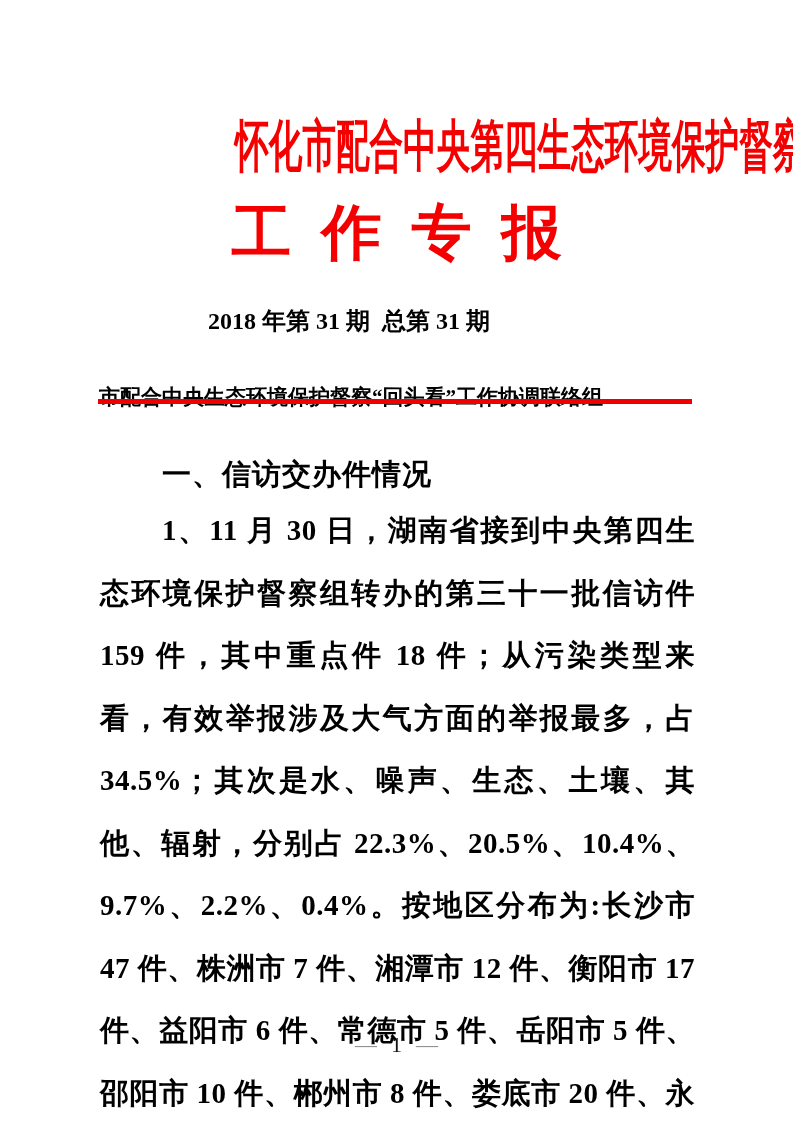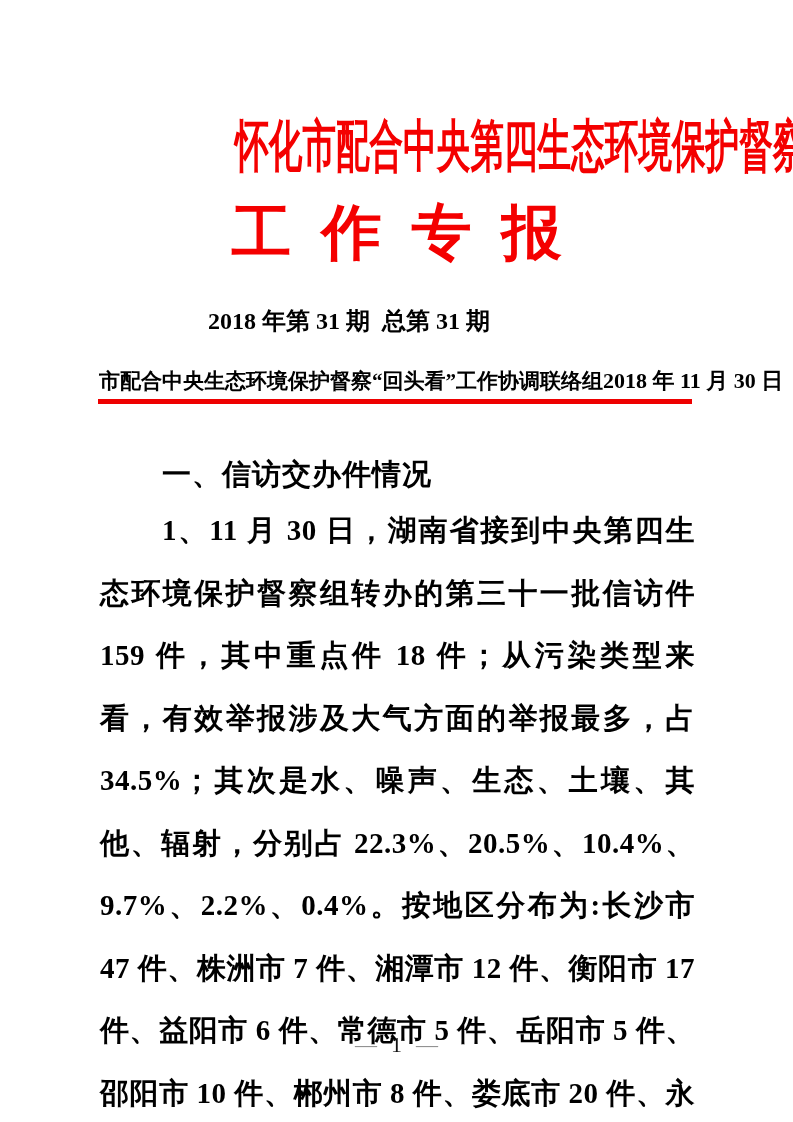--- a/index.html
+++ b/index.html
@@ -58,26 +58,26 @@
     text-align: center;
     color: #000000;
     font-weight: bold;
     font-size: 24px;
     white-space: pre-wrap;
   }
 
   
   .org-row {
     position: absolute;
-    top: 366px;
+    top: 383px;
     left: 99px;
     width: 594px;
     display: flex;
     justify-content: space-between;
-    align-items: center;
+    align-items: flex-start;
     color: #000000;
     font-weight: bold;
   }
   .org-name  { font-size: 21px; white-space: nowrap; }
   .org-date  { font-size: 22px; white-space: nowrap; }
 
   .red-rule {
     position: absolute;
     top: 399px;
     left: 98px;
@@ -133,21 +133,20 @@
   <div class="masthead-title">
     <span class="squeeze">怀化市配合中央第四生态环境保护督察“回头看”</span>
   </div>
 
   <div class="masthead-subtitle">工作专报</div>
 
   <div class="issue-line">2018 年第 31 期  总第 31 期</div>
 
   <div class="org-row">
     <span class="org-name">市配合中央生态环境保护督察“回头看”工作协调联络组</span>
-    <span class="org-date">2018 年 11 月 30 日</span>
   </div>
 
   <div class="red-rule"></div>
 
   <div class="doc-body">
     <div class="section-heading">一、信访交办件情况</div>
     <p class="body-par">1、11 月 30 日，湖南省接到中央第四生态环境保护督察组转办的第三十一批信访件 159 件，其中重点件 18 件；从污染类型来看，有效举报涉及大气方面的举报最多，占 34.5%；其次是水、噪声、生态、土壤、其他、辐射，分别占 22.3%、20.5%、10.4%、9.7%、2.2%、0.4%。按地区分布为:长沙市 47 件、株洲市 7 件、湘潭市 12 件、衡阳市 17 件、益阳市 6 件、常德市 5 件、岳阳市 5 件、邵阳市 10 件、郴州市 8 件、娄底市 20 件、永州市 14 件、怀化市 4 件、张家界 3 件、湘西 1 件。</p>
 
   </div>
 

